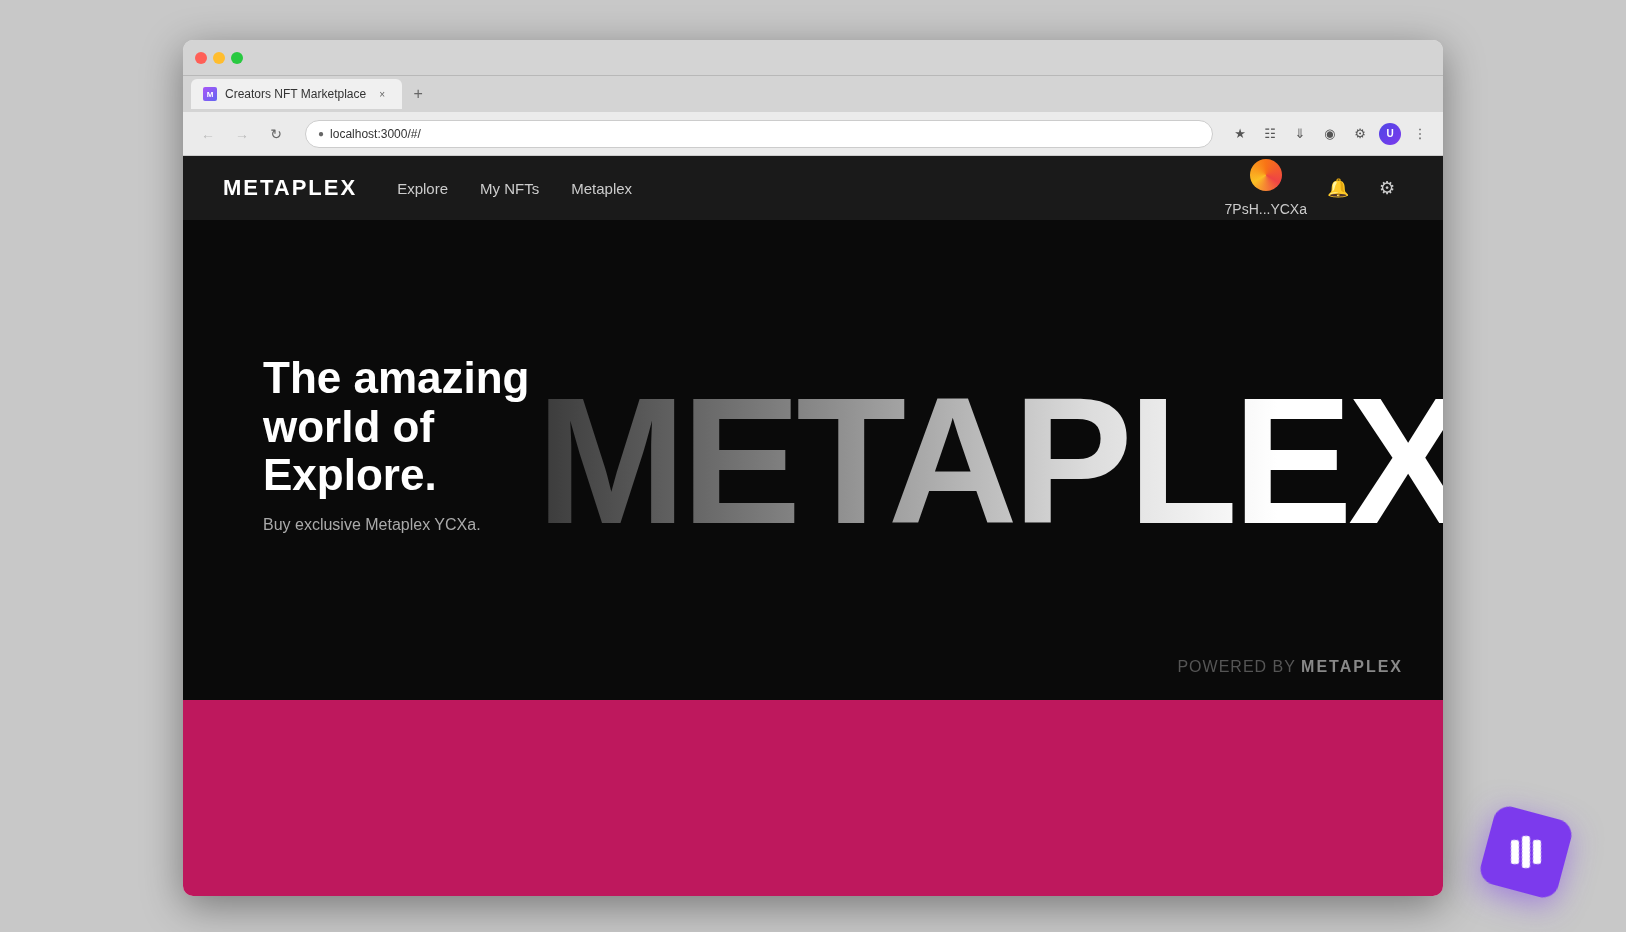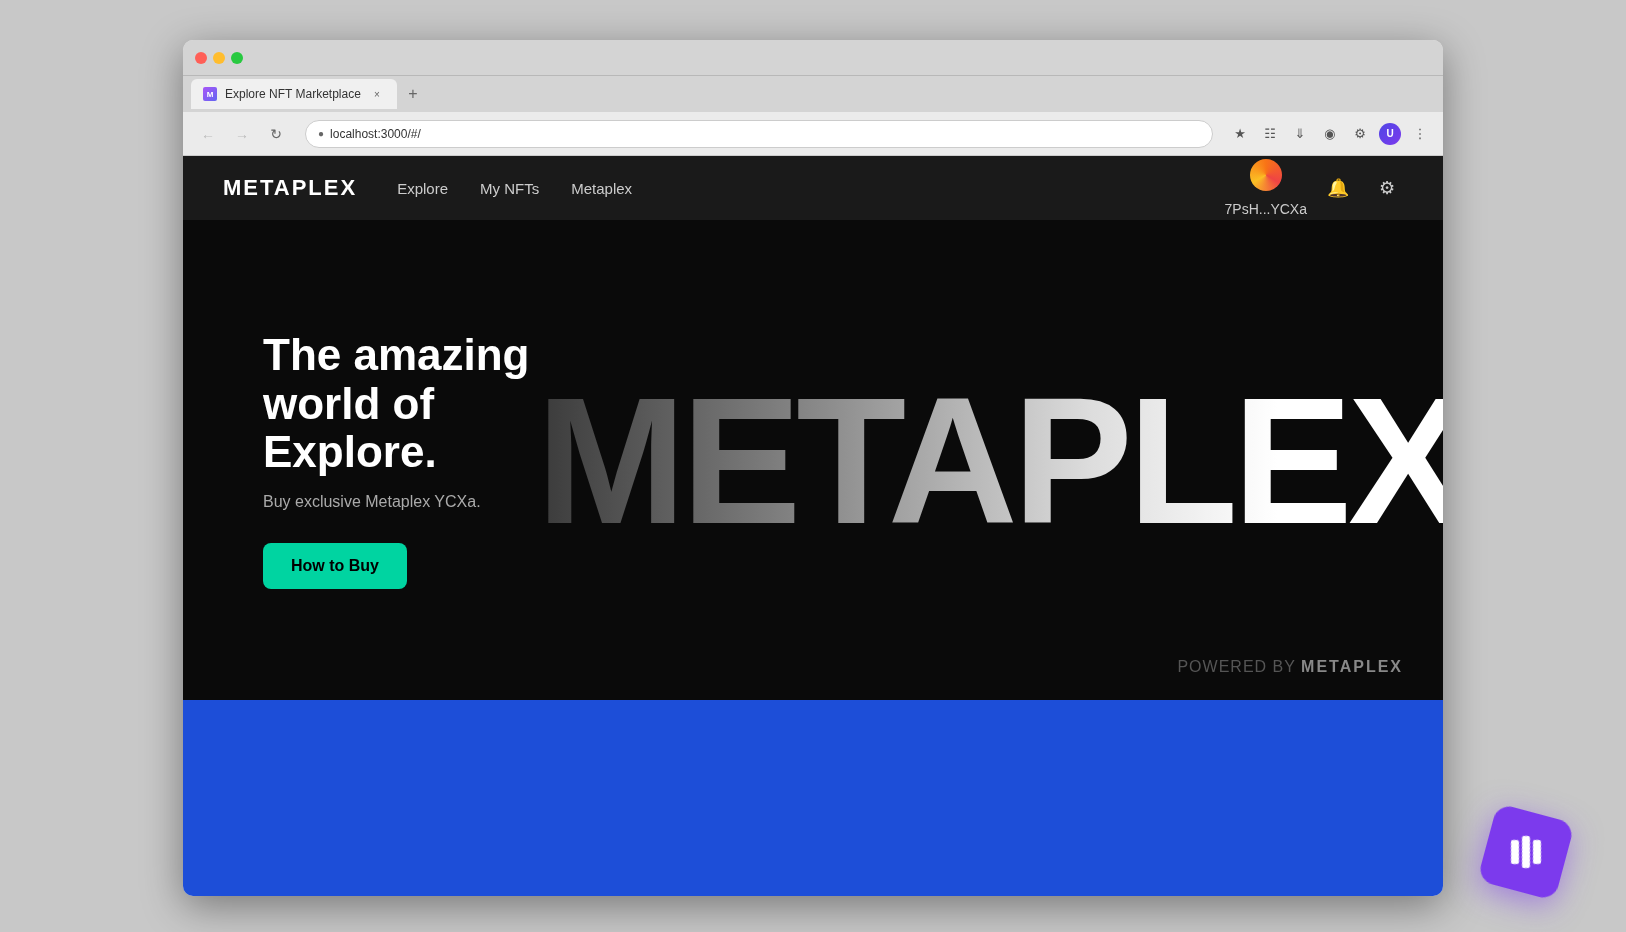--- a/index.html
+++ b/index.html
@@ -175,21 +175,21 @@
       display: flex;
       align-items: center;
       justify-content: center;
       font-size: 10px;
       color: white;
       font-weight: bold;
     }
 
     
     .app-content {
-      background: #1d4ed8;
+      background: #be185d;
       min-height: 740px;
     }
 
     
     .app-nav {
       background: #1a1a1a;
       height: 64px;
       display: flex;
       align-items: center;
       padding: 0 40px;
@@ -373,21 +373,21 @@
     <div class="traffic-lights">
       <div class="traffic-light close"></div>
       <div class="traffic-light minimize"></div>
       <div class="traffic-light maximize"></div>
     </div>
   </div>
 
   <div class="browser-tab-bar">
     <div class="browser-tab">
       <div class="tab-favicon">M</div>
-      <span>Explore NFT Marketplace</span>
+      <span>Creators NFT Marketplace</span>
       <span class="tab-close">×</span>
     </div>
     <div class="tab-add">+</div>
   </div>
 
   <div class="browser-toolbar">
     <div class="nav-btn disabled">←</div>
     <div class="nav-btn disabled">→</div>
     <div class="nav-btn">↻</div>
 
@@ -430,21 +430,20 @@
 
     <section class="hero">
       <div class="hero-watermark">METAPLEX</div>
 
       <div class="hero-text">
         <h1 class="hero-title">
           <span>The amazing world of</span><br>
           <span>Explore.</span>
         </h1>
         <p class="hero-subtitle">Buy exclusive Metaplex YCXa.</p>
-        <button class="hero-btn">How to Buy</button>
       </div>
 
       <div class="hero-footer">
         <span>POWERED BY</span>
         <strong>METAPLEX</strong>
       </div>
     </section>
 
   </div>
 </div>

